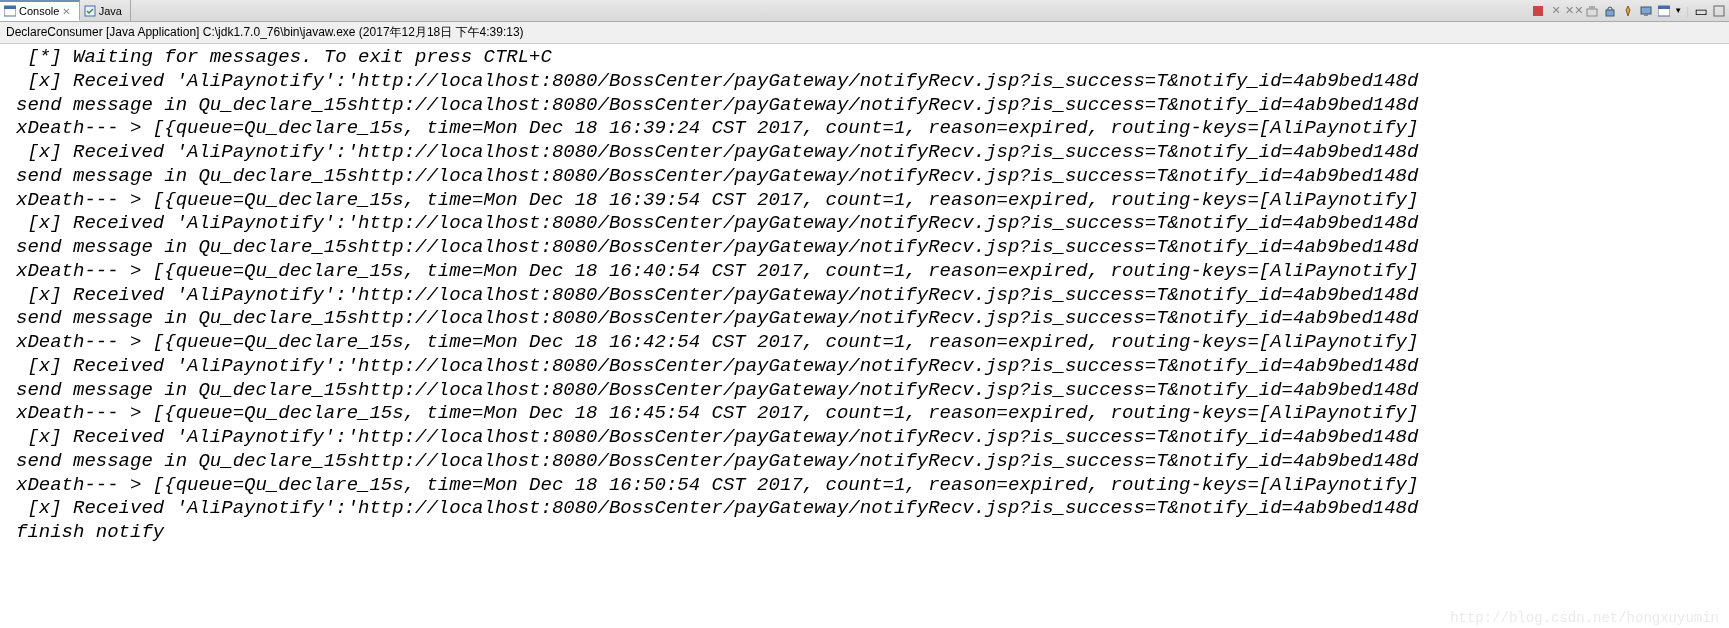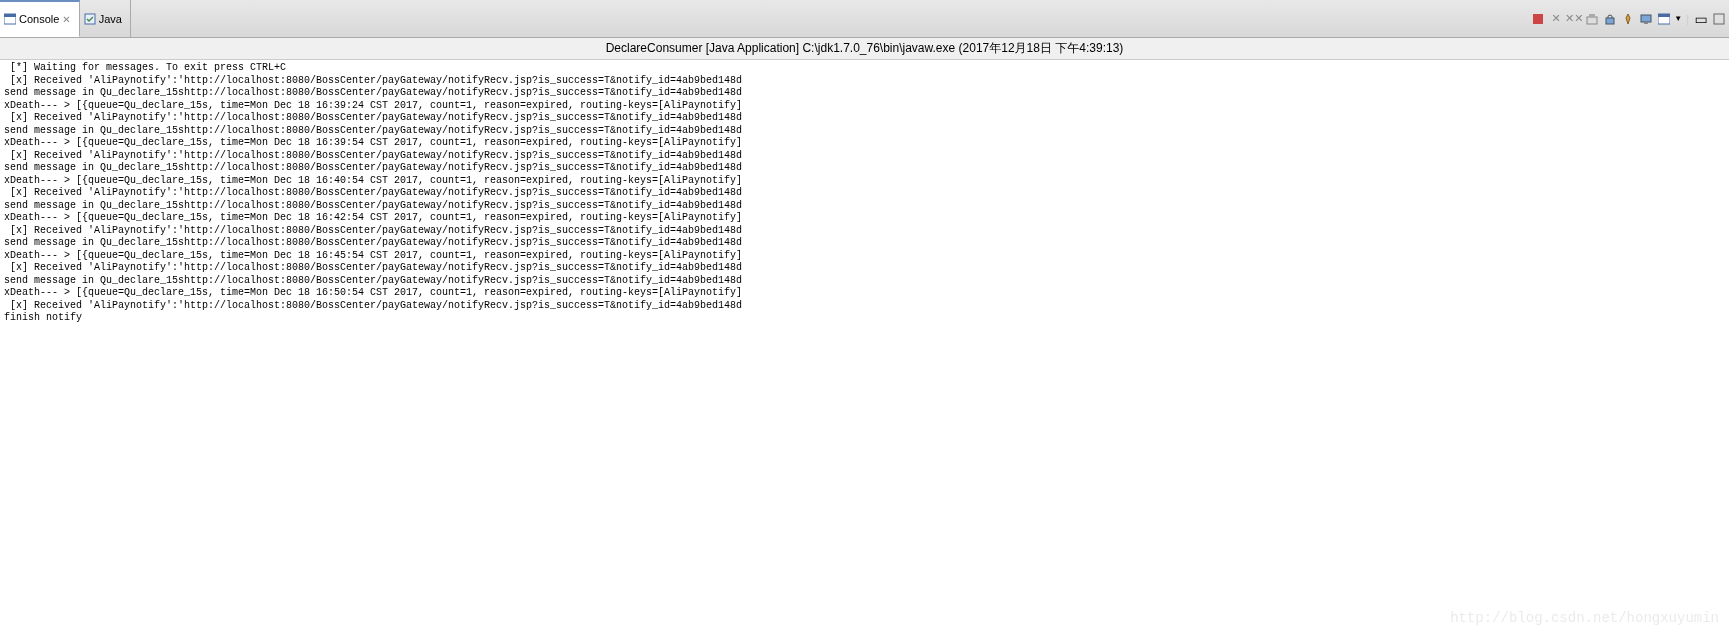--- a/index.html
+++ b/index.html
@@ -11,21 +11,21 @@
       font-family: Tahoma, Arial, sans-serif;
       font-size: 11px;
       background: #fff;
       overflow: hidden;
     }
     .tab-bar {
       display: flex;
       align-items: center;
       background: linear-gradient(to bottom, #e8e8e8, #d8d8d8);
       border-bottom: 1px solid #aaa;
-      height: 38px;
+      height: 22px;
       position: relative;
     }
     .tab {
       display: flex;
       align-items: center;
       gap: 3px;
       padding: 2px 8px 2px 4px;
       border-right: 1px solid #aaa;
       height: 100%;
       cursor: pointer;
@@ -57,30 +57,30 @@
       align-items: center;
       justify-content: center;
       cursor: pointer;
     }
     .launch-info {
       padding: 2px 6px;
       font-size: 12px;
       color: #000;
       background: #f0f0f0;
       border-bottom: 1px solid #ccc;
-      text-align: center;
     }
     .console-output {
       font-family: "Courier New", Consolas, monospace;
-      font-size: 10px;
+      font-size: 19px;
       line-height: 1.25;
-      padding: 2px 4px;
+      padding: 2px 16px;
       white-space: pre;
       overflow: hidden;
       color: #000;
+      font-style: italic;
     }
     .watermark {
       position: absolute;
       bottom: 2px;
       right: 10px;
       color: #ccc;
       font-size: 14px;
       font-family: "Courier New", monospace;
       opacity: 0.4;
     }

